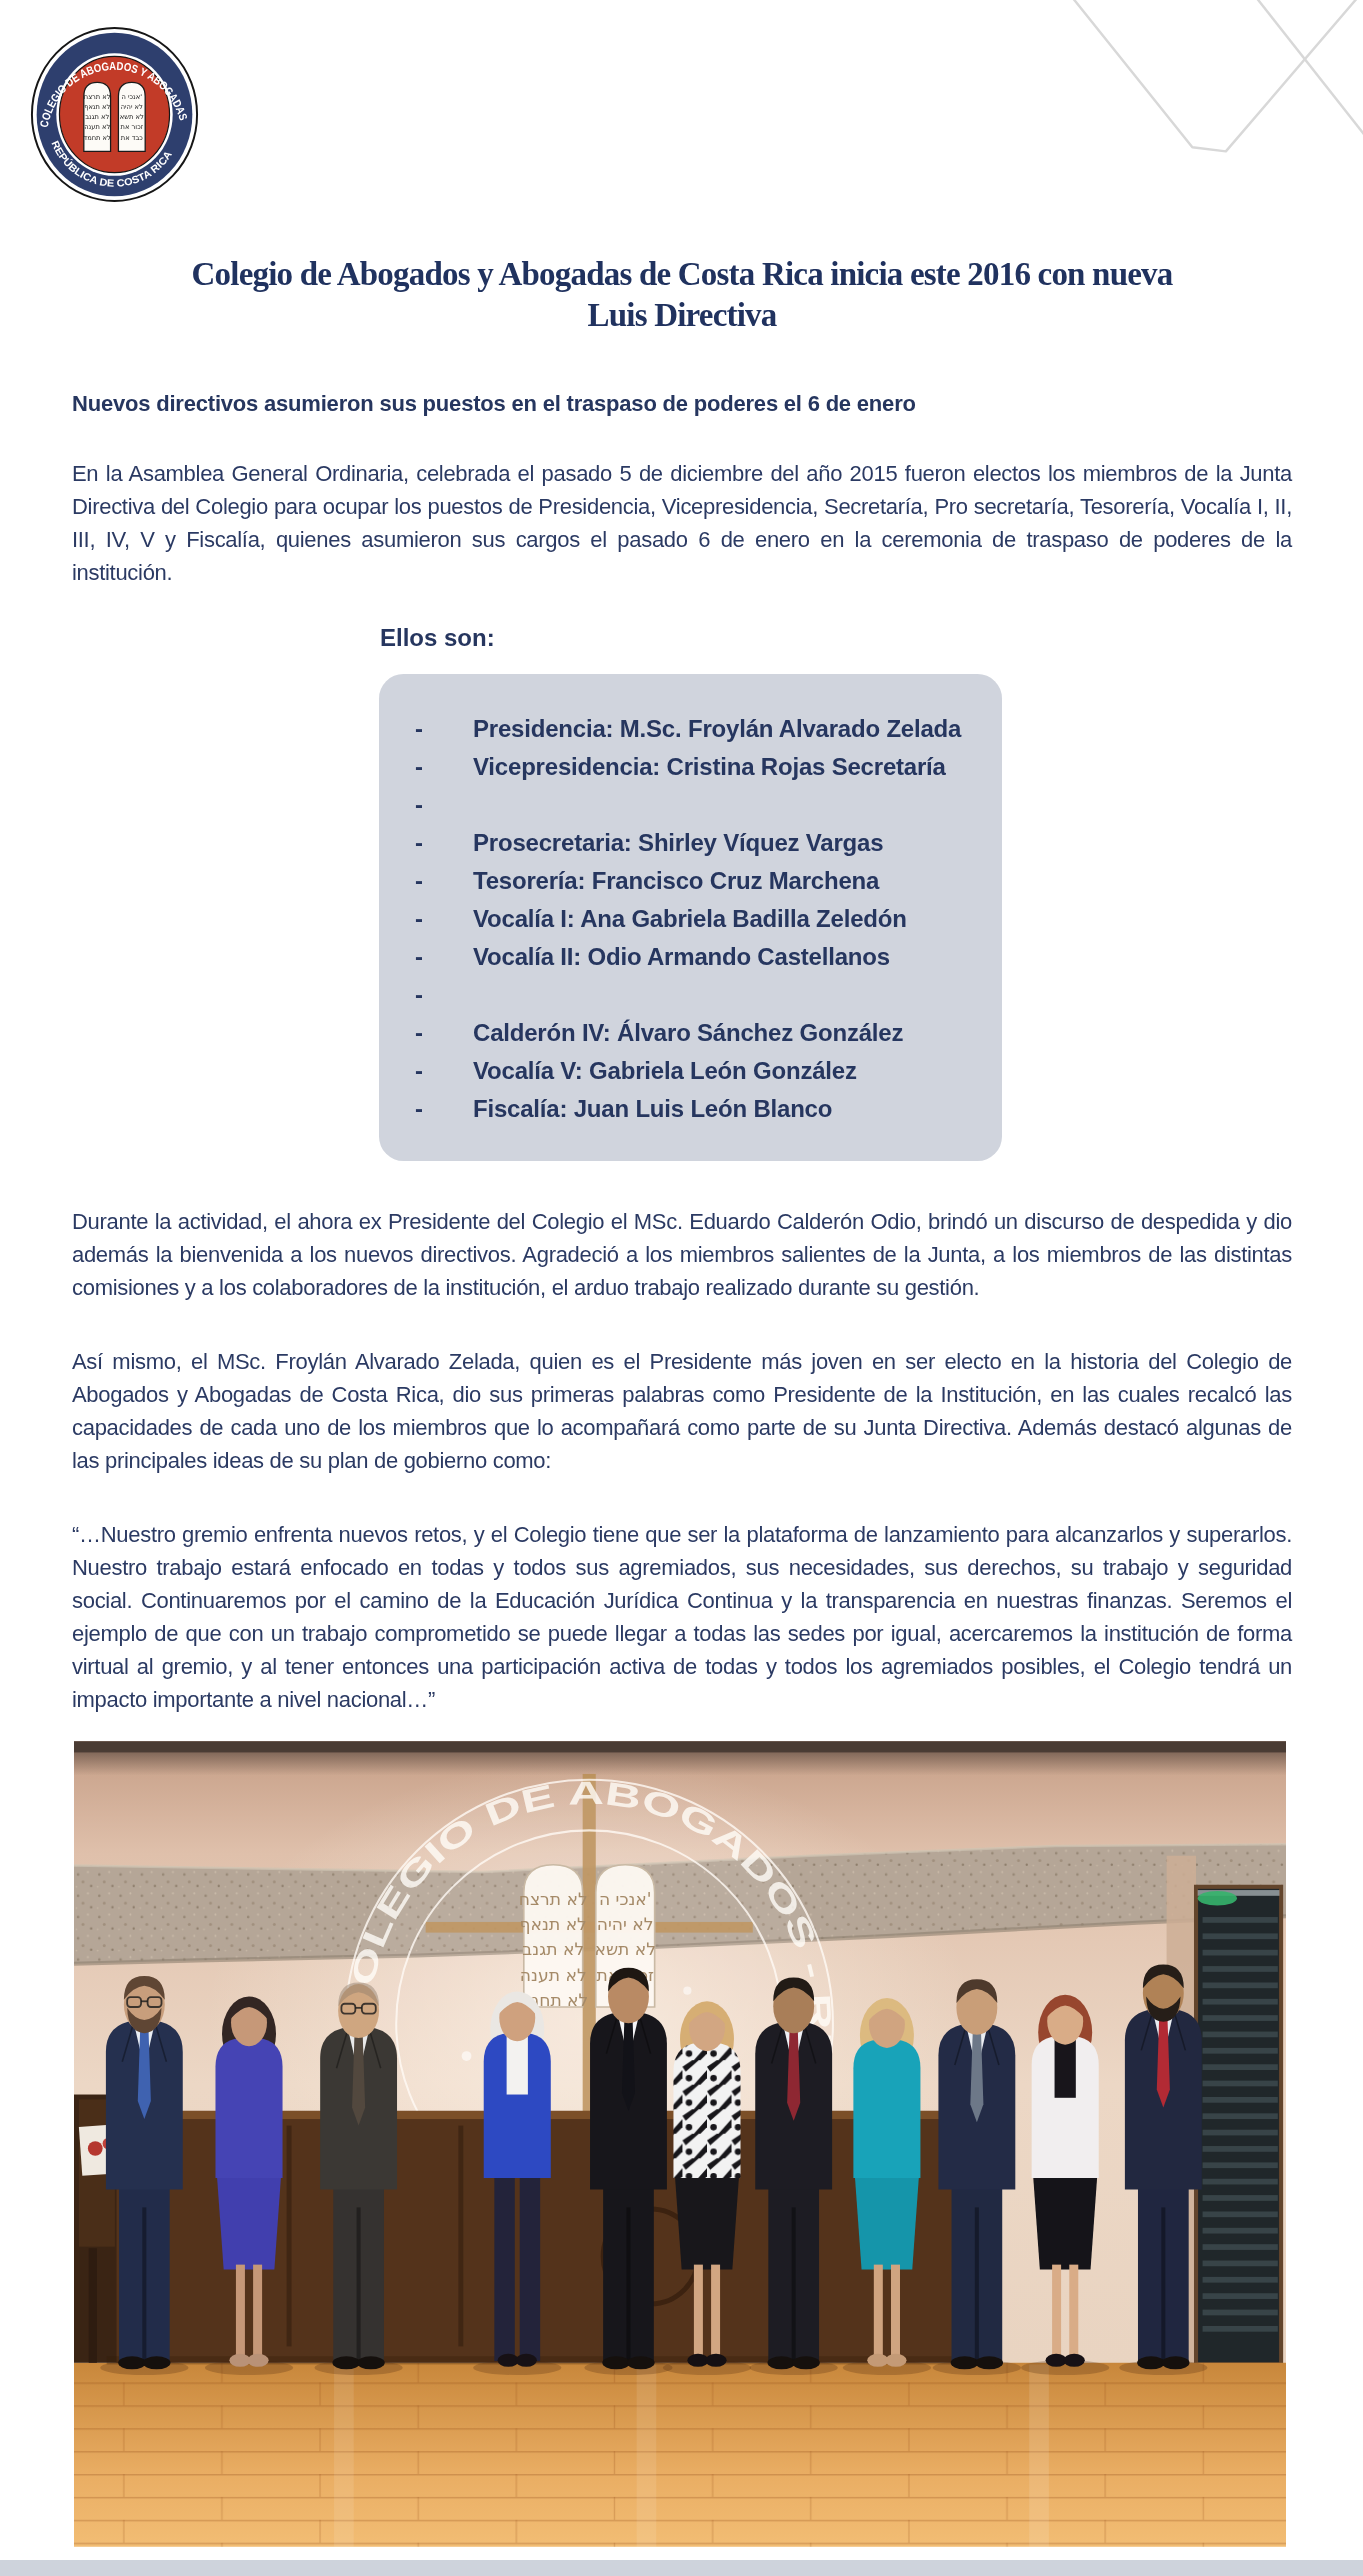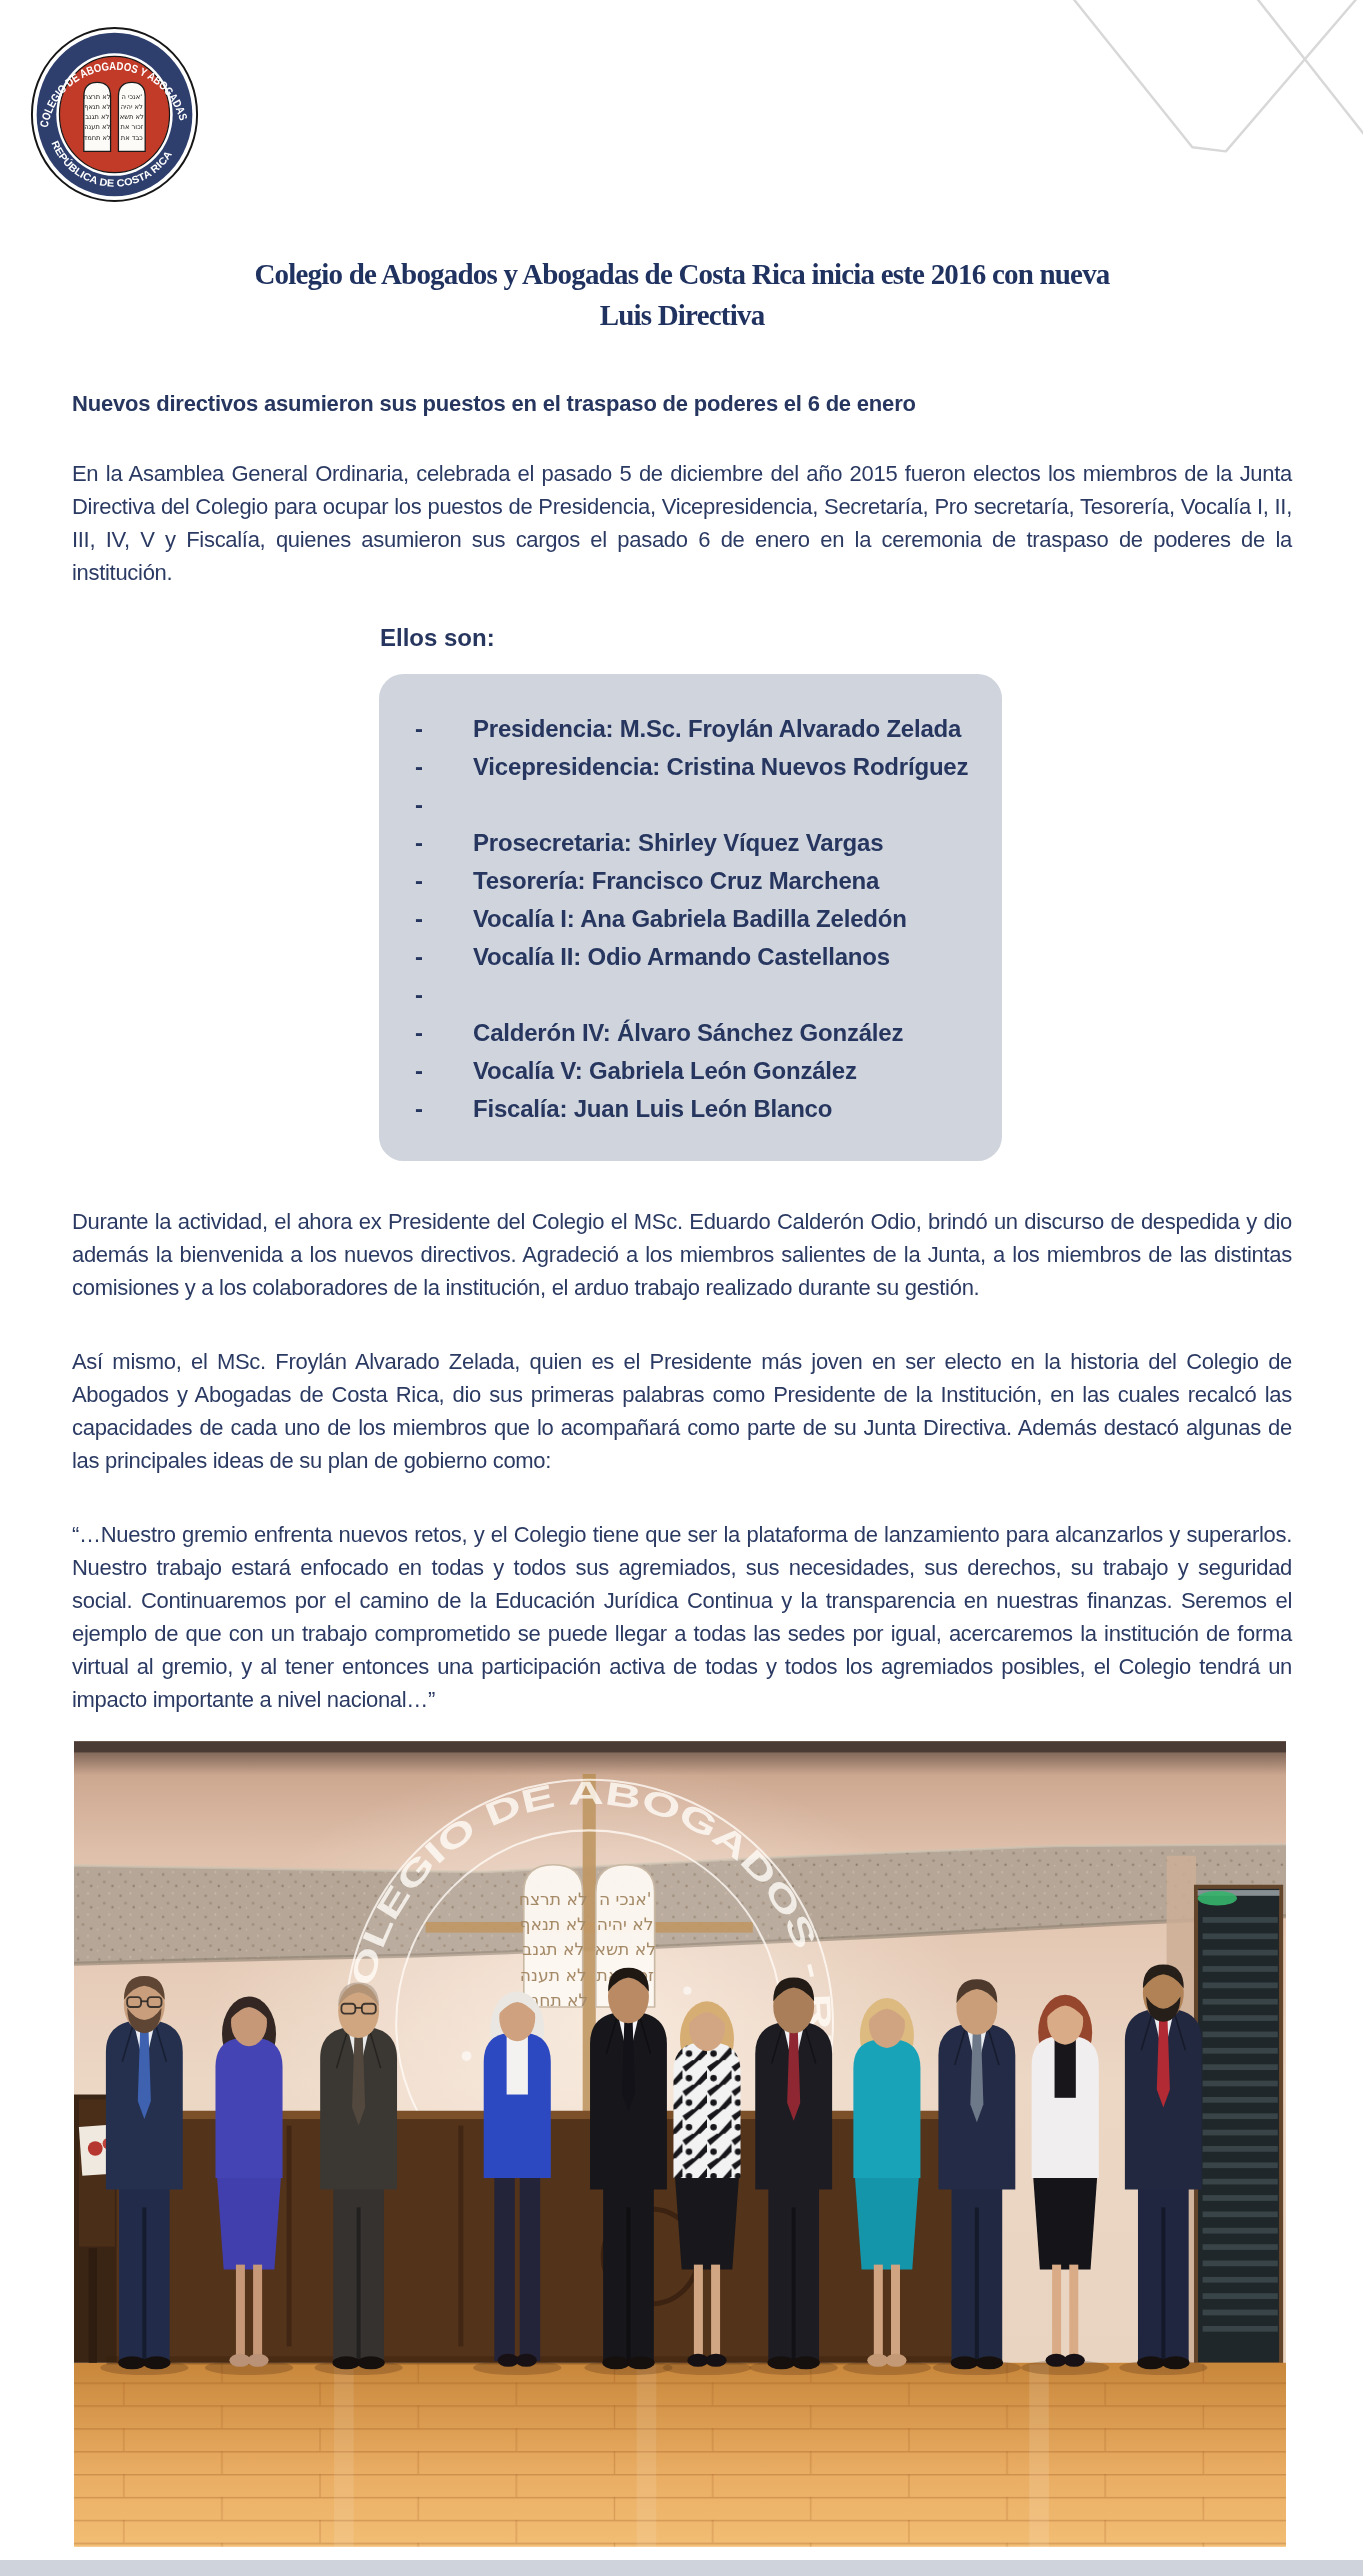--- a/index.html
+++ b/index.html
@@ -3,21 +3,21 @@
 <meta charset="utf-8">
 <style>
   html,body{margin:0;padding:0;background:#ffffff;}
   .page{position:relative;width:1364px;background:#ffffff;overflow:hidden;
         font-family:"Liberation Sans","DejaVu Sans",sans-serif;color:#293b66;}
   .corner-decor{position:absolute;top:0;right:0;width:376px;height:172px;}
   .org-logo{position:absolute;top:23px;left:28px;width:173px;height:183px;}
   .content{padding:0 72px;}
   .page-title{margin:0;padding-top:254px;text-align:center;
       font-family:"Liberation Serif","DejaVu Serif",serif;font-weight:bold;font-stretch:condensed;
-      font-size:29px;line-height:41px;letter-spacing:-0.8px;color:#20325f;}
+      font-size:33px;line-height:41px;letter-spacing:-0.8px;color:#20325f;}
   .subtitle{margin:52px 0 12px 0;font-size:22px;line-height:31px;font-weight:bold;letter-spacing:-0.2px;color:#26365f;}
   .para{margin:38px 0 0 0;font-size:22px;line-height:33px;letter-spacing:-0.3px;
         text-align:justify;color:#2b3a63;}
   .para.p2{margin-top:44px;}
   .para.p3{margin-top:41px;}
   .para.quote{margin-top:41px;}
   .roster-label{margin:33px 0 0 308px;font-size:24px;line-height:31px;font-weight:bold;color:#26365f;}
   .roster-box{margin:21px 0 0 307px;width:623px;box-sizing:border-box;background:#d0d4dd;
               border-radius:24.5px;padding:36px 24.5px 33px 36px;}
   .roster-list{list-style:none;margin:0;padding:0;}
@@ -83,21 +83,21 @@
     <div class="roster-box">
       <ul class="roster-list">
 
           <li class="roster-item">
             <span class="roster-dash">-</span>
             <span class="roster-text">Presidencia: M.Sc. Froylán Alvarado Zelada</span>
           </li>
 
           <li class="roster-item">
             <span class="roster-dash">-</span>
-            <span class="roster-text">Vicepresidencia: Cristina Nuevos Rodríguez</span>
+            <span class="roster-text">Vicepresidencia: Cristina Rojas Secretaría</span>
           </li>
 
           <li class="roster-item">
             <span class="roster-dash">-</span>
           </li>
 
           <li class="roster-item">
             <span class="roster-dash">-</span>
             <span class="roster-text">Prosecretaria: Shirley Víquez Vargas</span>
           </li>

